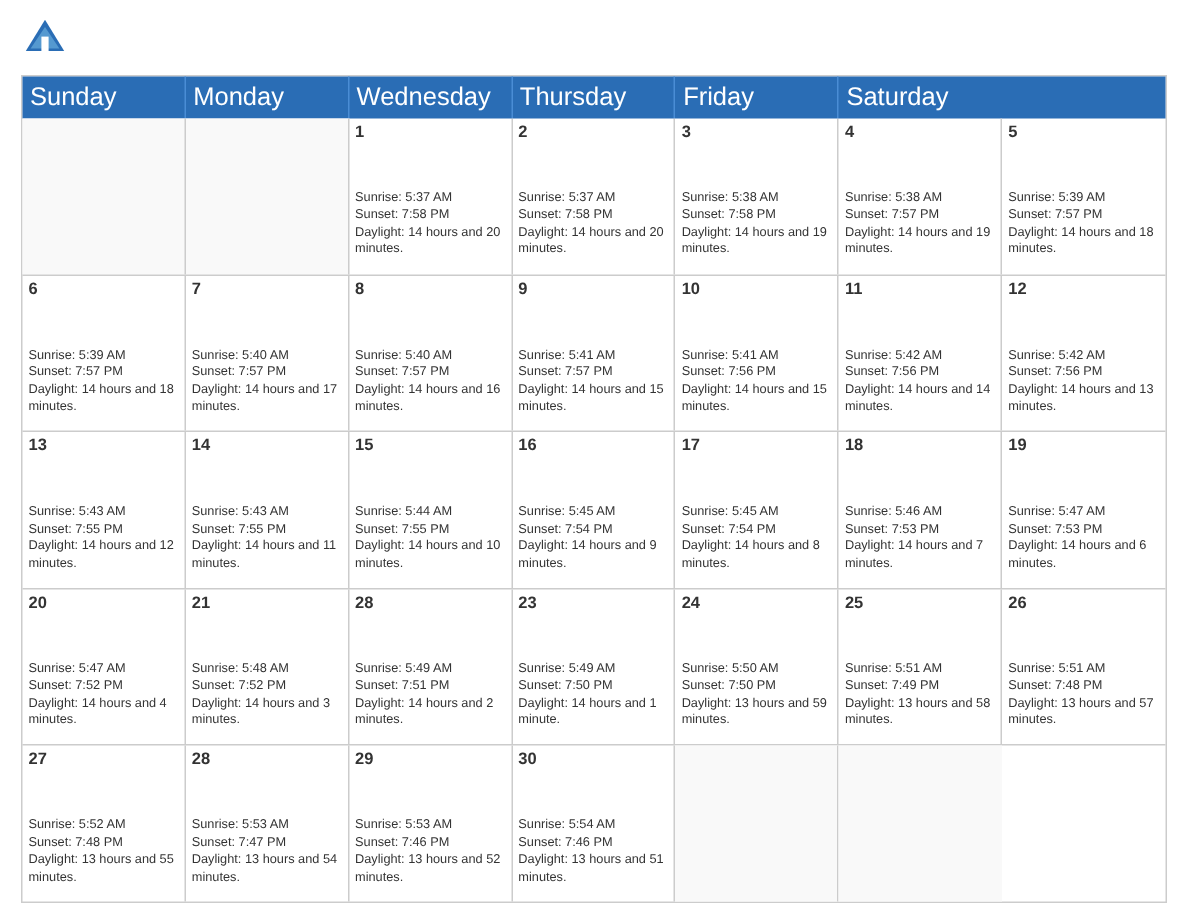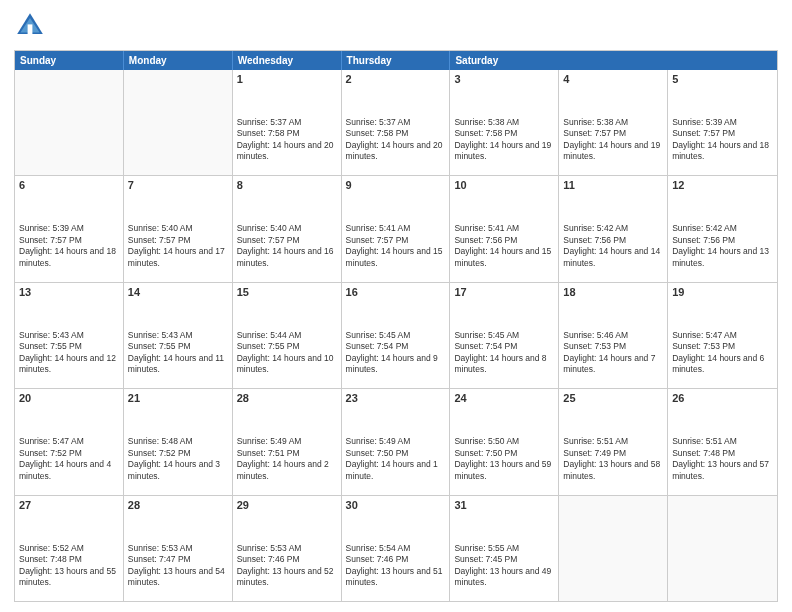--- a/index.html
+++ b/index.html
@@ -66,22 +66,22 @@
       flex-direction: column;
       border: 1px solid #ccc;
     }
     .cal-header {
       display: grid;
       grid-template-columns: repeat(7, 1fr);
       background: #2a6db5;
     }
     .cal-header-cell {
       color: #fff;
-      font-size: 10px;
-      font-weight: bold;
+      font-size: 17px;
+      font-weight: normal;
       padding: 4px 5px;
       text-align: left;
       border-right: 1px solid #4a8dd5;
     }
     .cal-header-cell:last-child { border-right: none; }
     .cal-body {
       flex: 1;
       display: flex;
       flex-direction: column;
     }
@@ -137,20 +137,21 @@
       <div class="title-location"></div>
     </div>
   </div>
 
   <div class="calendar">
     <div class="cal-header">
     <div class="cal-header-cell">Sunday</div>
         <div class="cal-header-cell">Monday</div>
         <div class="cal-header-cell">Wednesday</div>
         <div class="cal-header-cell">Thursday</div>
+        <div class="cal-header-cell">Friday</div>
         <div class="cal-header-cell">Saturday</div>
       </div>
     <div class="cal-body">
     <div class="cal-row">
           <div class="cal-cell empty"></div>
           <div class="cal-cell empty"></div>
           <div class="cal-cell">
             <div class="day-num">1</div>
             <div class="day-info">Sunrise: 5:37 AM<br>Sunset: 7:58 PM<br>Daylight: 14 hours and 20 minutes.</div>
           </div>
@@ -270,23 +271,19 @@
             <div class="day-num">28</div>
             <div class="day-info">Sunrise: 5:53 AM<br>Sunset: 7:47 PM<br>Daylight: 13 hours and 54 minutes.</div>
           </div>
           <div class="cal-cell">
             <div class="day-num">29</div>
             <div class="day-info">Sunrise: 5:53 AM<br>Sunset: 7:46 PM<br>Daylight: 13 hours and 52 minutes.</div>
           </div>
           <div class="cal-cell">
             <div class="day-num">30</div>
             <div class="day-info">Sunrise: 5:54 AM<br>Sunset: 7:46 PM<br>Daylight: 13 hours and 51 minutes.</div>
-          </div>
-          <div class="cal-cell">
-            <div class="day-num">31</div>
-            <div class="day-info">Sunrise: 5:55 AM<br>Sunset: 7:45 PM<br>Daylight: 13 hours and 49 minutes.</div>
           </div>
           <div class="cal-cell empty"></div>
           <div class="cal-cell empty"></div>
         </div>
       </div>
   </div>
 </div>
 
 </body></html>

